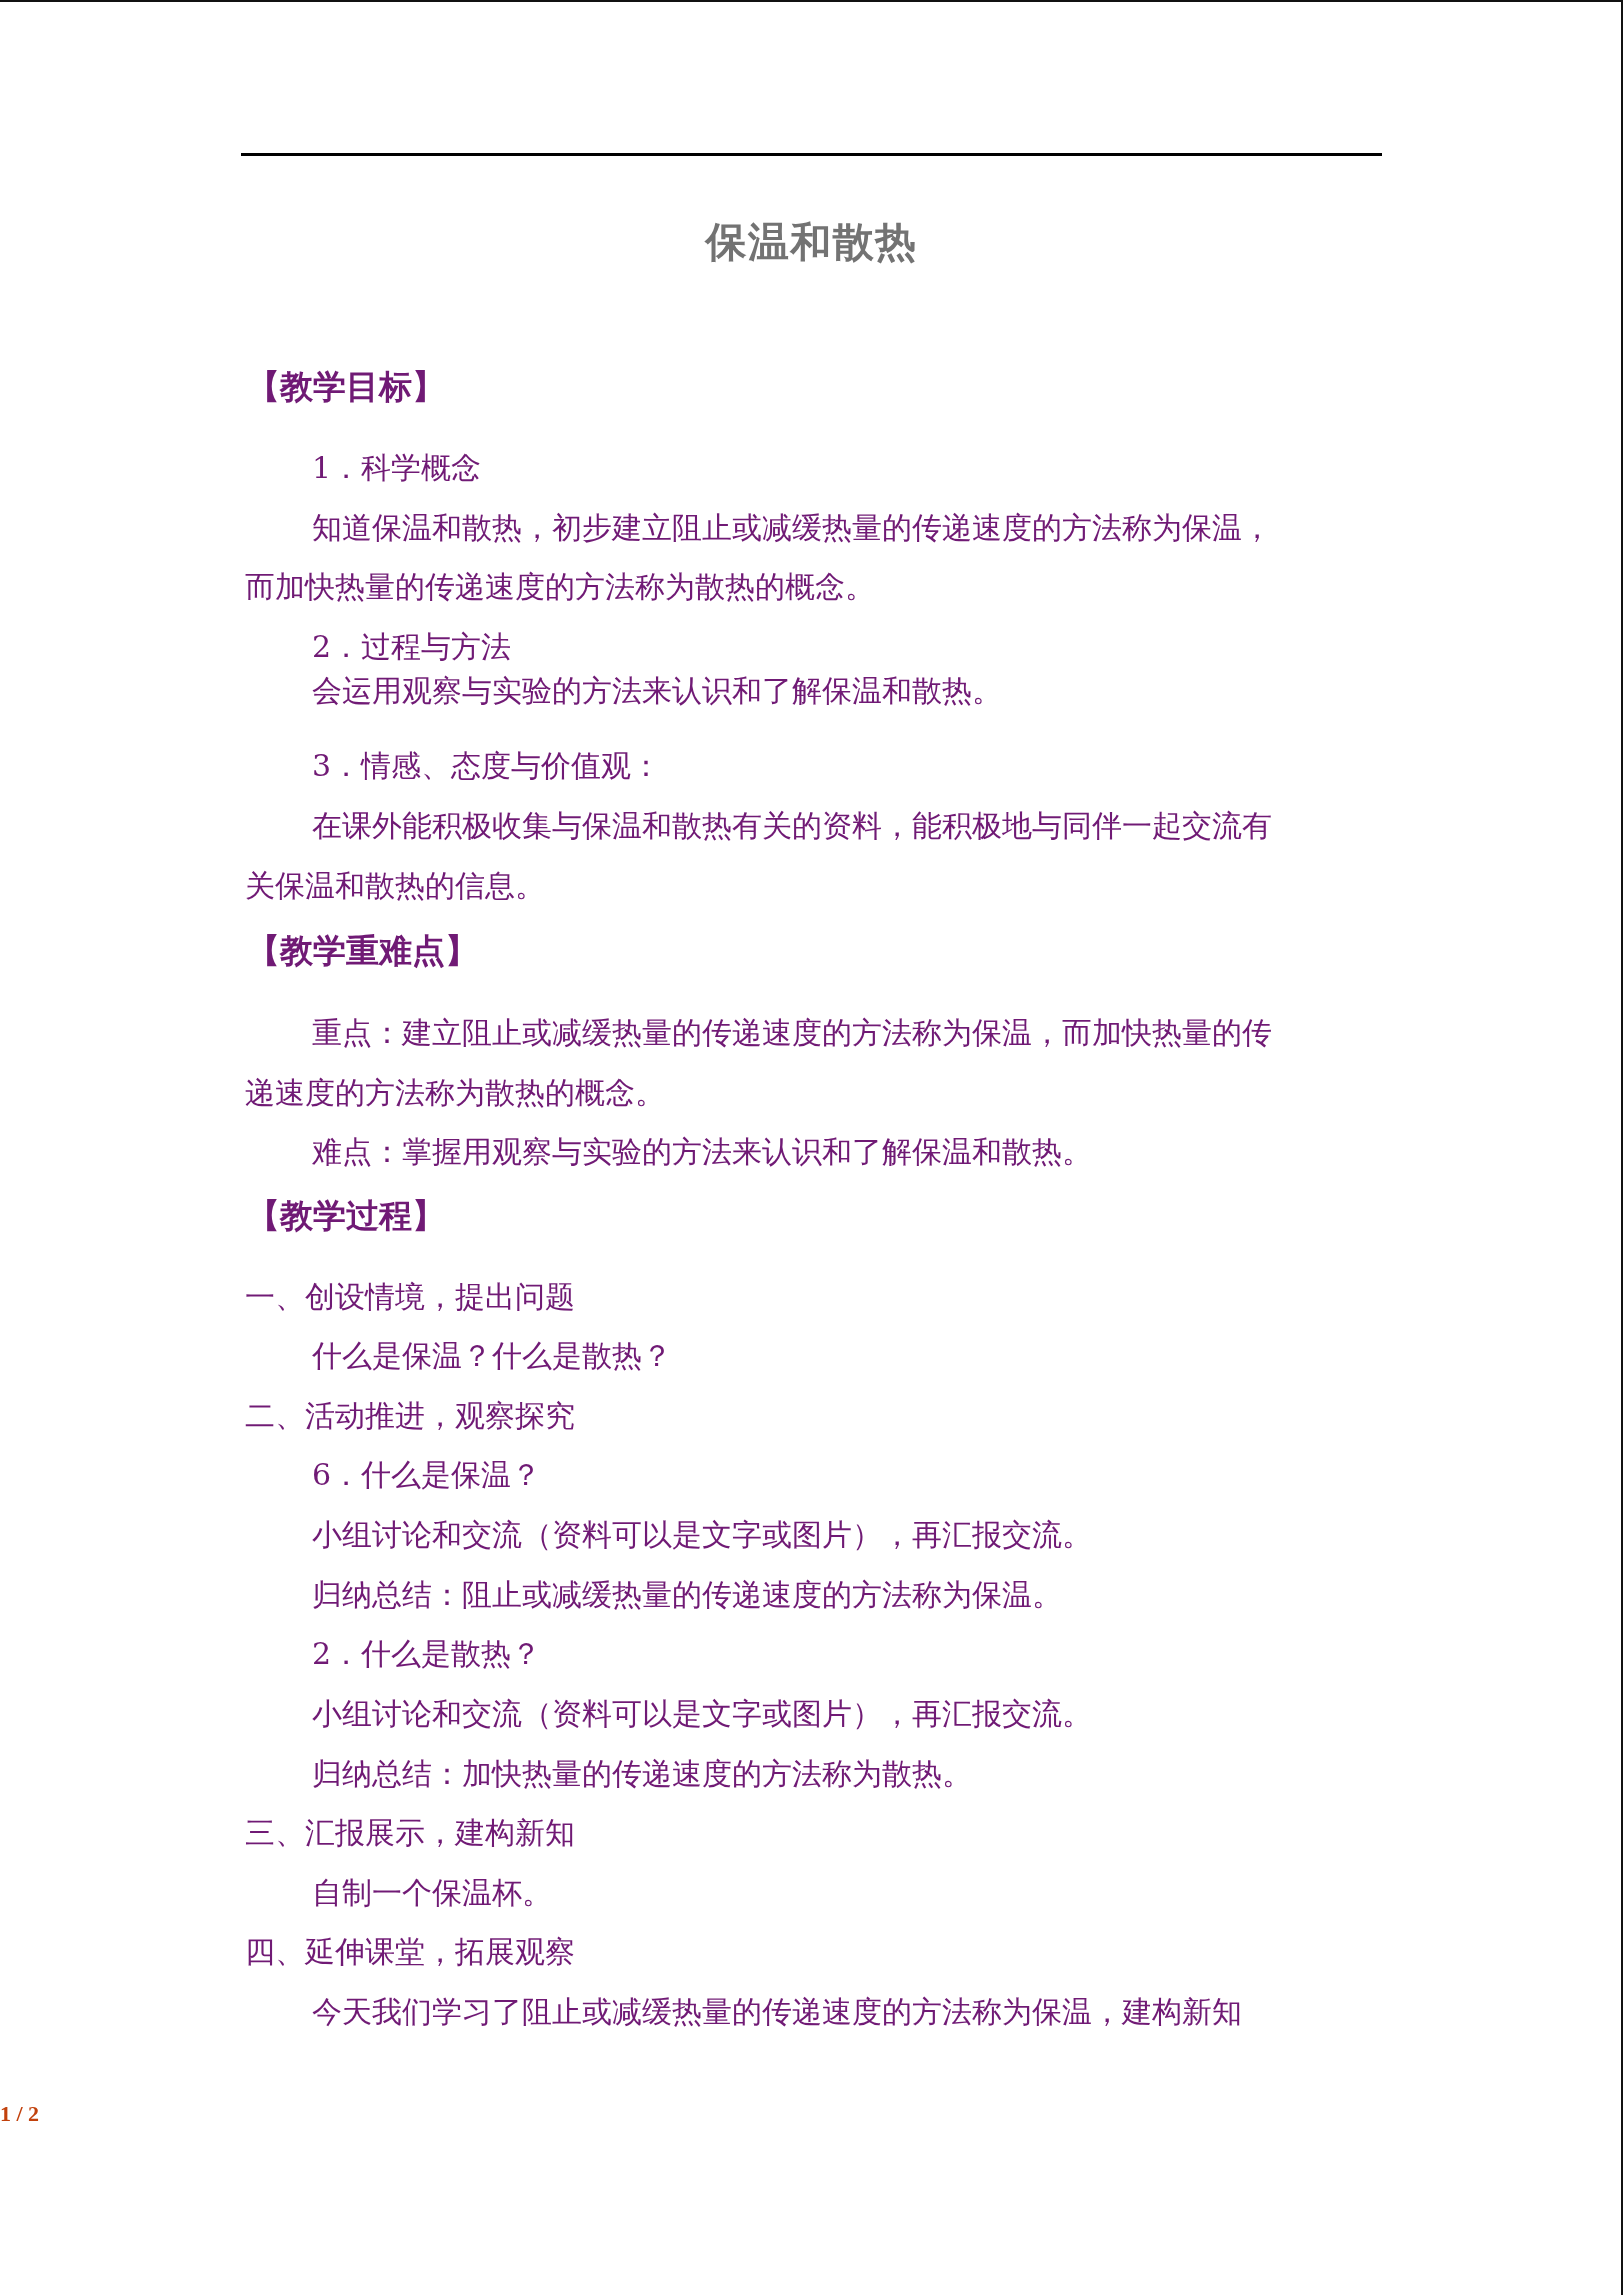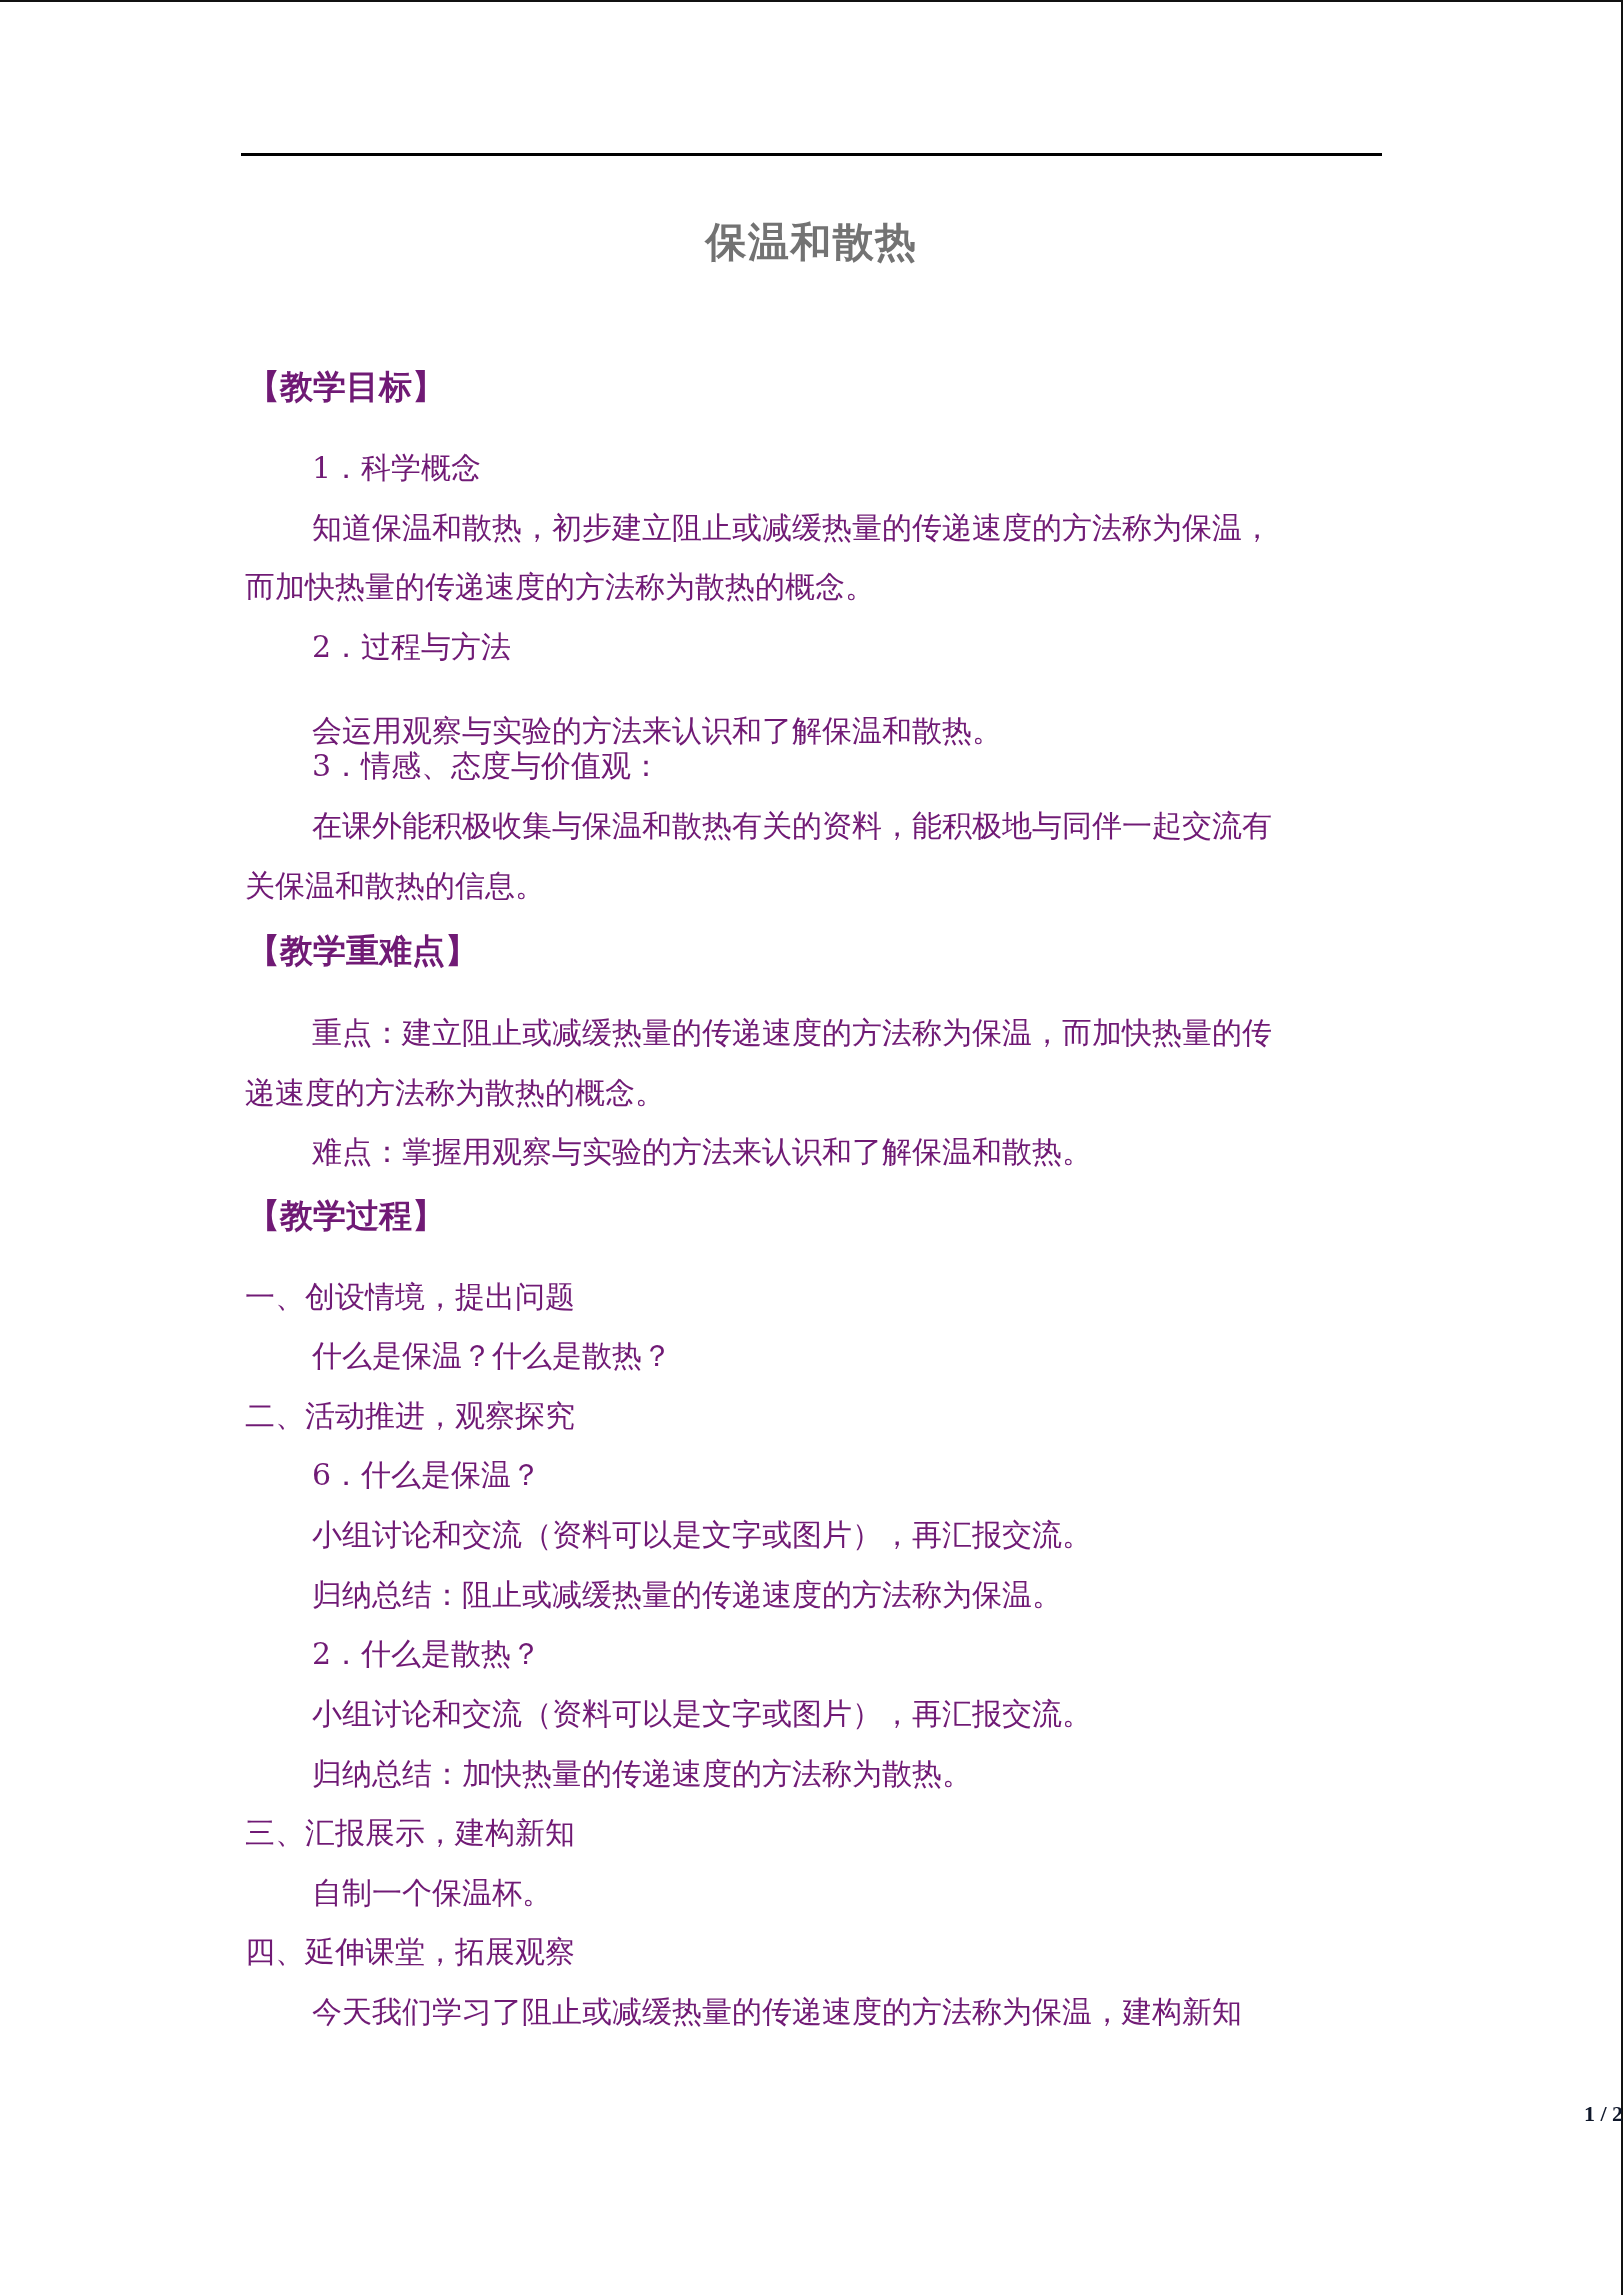--- a/index.html
+++ b/index.html
@@ -25,38 +25,38 @@
     height: 41px;
   }
   .line.heading {
     font-family: "DejaVu Sans", sans-serif; font-weight: bold; font-size: 33px;
     line-height: 44px; height: 44px; left: 247px;
   }
   .line.indent { left: 312px; }
   .line.flush { left: 245px; }
   .footer {
     position: absolute; left: 0; width: 1623px; top: 2098px; height: 27px;
-    text-align: right; font-family: "Liberation Serif", serif; font-weight: bold;
-    font-size: 22px; line-height: 27px; color: #0f172a;
+    text-align: left; font-family: "Liberation Serif", serif; font-weight: bold;
+    font-size: 22px; line-height: 27px; color: #c2410c;
   }
 </style>
 </head>
 <body>
 
 <div class="page">
   <div class="header-rule"></div>
   <div class="title">保温和散热</div>
 
   <div id="body-lines">
     <div class="line heading" style="top:363px">【教学目标】</div>
     <div class="line indent" style="top:445px">1．科学概念</div>
     <div class="line indent" style="top:505px">知道保温和散热，初步建立阻止或减缓热量的传递速度的方法称为保温，</div>
     <div class="line flush" style="top:564px">而加快热量的传递速度的方法称为散热的概念。</div>
     <div class="line indent" style="top:624px">2．过程与方法</div>
-    <div class="line indent" style="top:708px">会运用观察与实验的方法来认识和了解保温和散热。</div>
+    <div class="line indent" style="top:668px">会运用观察与实验的方法来认识和了解保温和散热。</div>
     <div class="line indent" style="top:743px">3．情感、态度与价值观：</div>
     <div class="line indent" style="top:803px">在课外能积极收集与保温和散热有关的资料，能积极地与同伴一起交流有</div>
     <div class="line flush" style="top:863px">关保温和散热的信息。</div>
 
     <div class="line heading" style="top:927px">【教学重难点】</div>
     <div class="line indent" style="top:1010px">重点：建立阻止或减缓热量的传递速度的方法称为保温，而加快热量的传</div>
     <div class="line flush" style="top:1070px">递速度的方法称为散热的概念。</div>
     <div class="line indent" style="top:1129px">难点：掌握用观察与实验的方法来认识和了解保温和散热。</div>
 
     <div class="line heading" style="top:1192px">【教学过程】</div>

